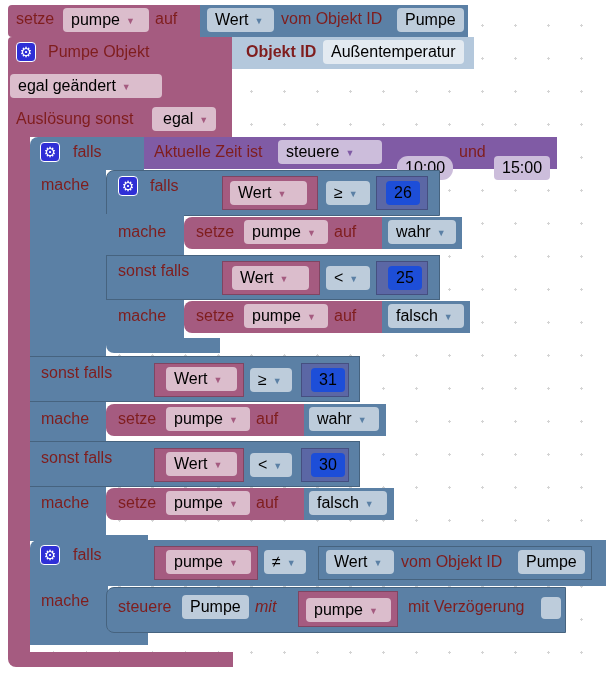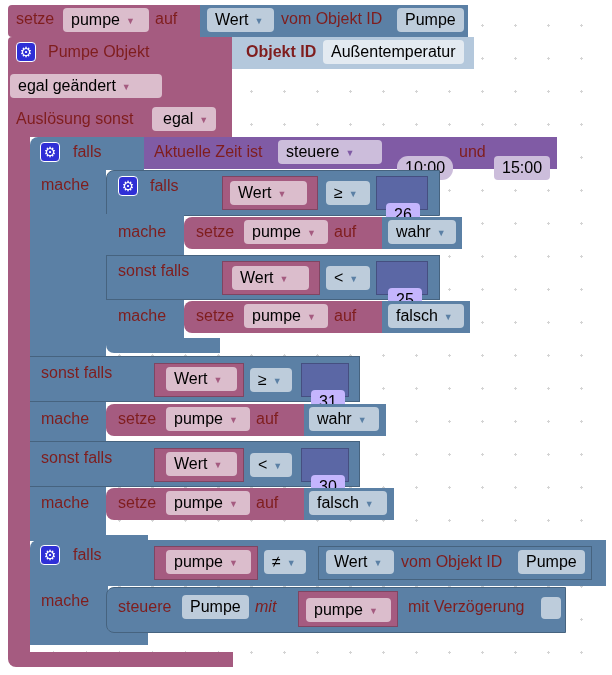--- a/index.html
+++ b/index.html
@@ -21,21 +21,21 @@
   .lblue { background: #b4c8dc; }
   .num { background: #5b67a5; border: 1px solid #454f80; }
   .lbl { position: absolute; color: #7f1d1d; white-space: nowrap; line-height: 20px; }
   .fld {
     position: absolute; height: 24px; line-height: 24px; border-radius: 4px;
     padding: 0 8px; color: #000; white-space: nowrap; box-sizing: border-box;
   }
   .fld-pink { background: #dbbdcc; }
   .fld-blue { background: #bdccdb; }
   .fld-purple { background: #ccbddb; }
-  .fld-num { background: #c4b5fd; margin-top: 22px; }
+  .fld-num { background: #1d4ed8; }
   .fld-light { background: #e3eaf1; }
   .arrow { display: inline-block; font-size: 9px; margin-left: 6px; vertical-align: 1px; color: #8a8a8a; }
   .arrow-pink { color: #a55b80; }
   .arrow-blue { color: #5b80a5; }
   .gear {
     position: absolute; width: 20px; height: 20px; background: #2f2fd6;
     border: 1px solid #ffffff; border-radius: 4px; box-sizing: border-box;
     color: #fff; font-size: 14px; line-height: 18px; text-align: center;
   }
   .checkbox { position: absolute; width: 20px; height: 22px; border-radius: 4px; background: #bdccdb; }

